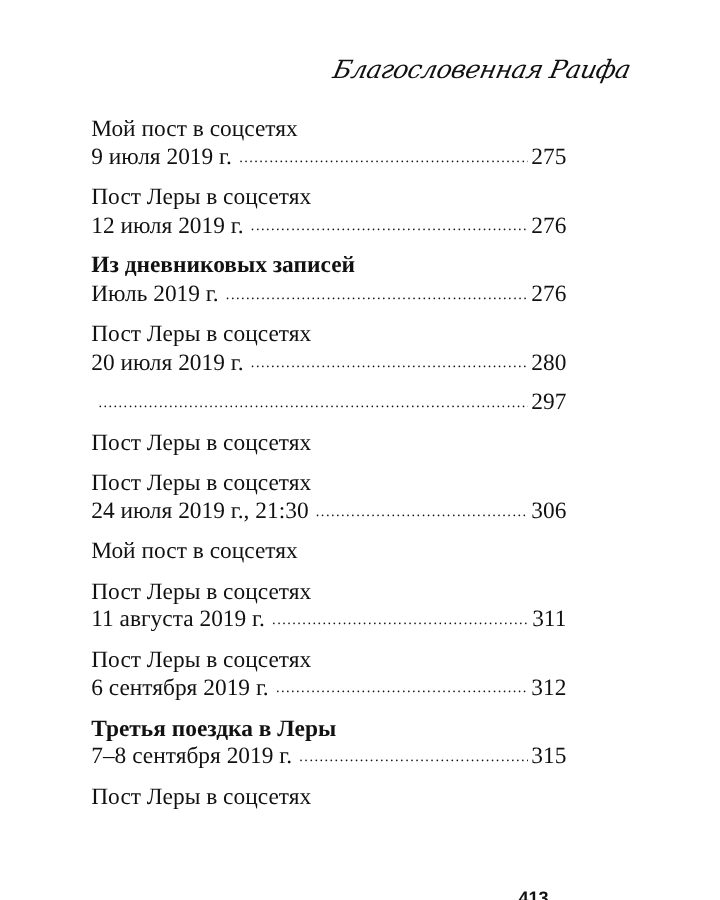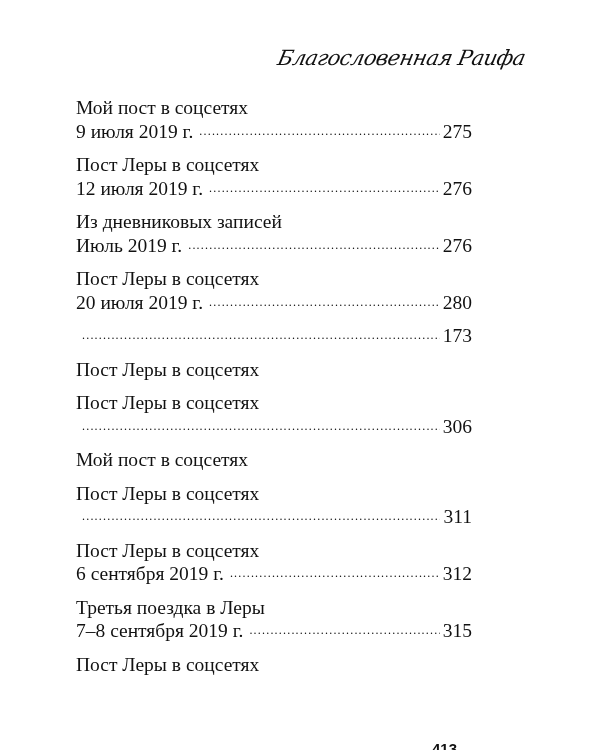--- a/index.html
+++ b/index.html
@@ -3,21 +3,21 @@
 <meta charset="utf-8">
 <style>
   html, body { margin:0; padding:0; }
   body { width:600px; height:750px; background:#ffffff; position:relative; overflow:hidden;
          font-family:"Liberation Serif", "DejaVu Serif", serif; color:#111; }
   .running-head { position:absolute; left:278px; top:46px; font-family:"DejaVu Serif", serif;
          font-style:italic; font-size:21px; letter-spacing:-0.5px; transform:skewX(-12deg); color:#111; }
   .toc { position:absolute; left:76px; top:96px; width:396px; }
   .entry { margin-bottom:10px; font-size:19.5px; line-height:23.5px; }
   .entry .title { display:block; white-space:nowrap; }
-  .entry.bold .title { font-weight:normal; }
+  .entry.bold .title { font-weight:bold; }
   .line { display:flex; align-items:flex-start; white-space:nowrap; }
   .line .dots { flex:1; overflow:hidden; margin:0 3px 0 6px; font-size:12px; letter-spacing:1.2px; }
   .line .dots::before { content:"................................................................................................................................................"; }
   .line .page { text-align:right; }
   .page-number { position:absolute; left:432px; top:708px; font-family:"Liberation Sans", sans-serif;
          font-weight:bold; font-size:15px;margin-top:32px; }
 </style>
 </head>
 <body>
 
@@ -52,39 +52,41 @@
     <span class="title">Пост Леры в соцсетях</span>
     <div class="line">
         <span>20 июля 2019 г.</span>
         <span class="dots"></span>
         <span class="page">280</span>
       </div>
   </div>
   <div class="entry">
     <div class="line">
         <span class="dots"></span>
-        <span class="page">173</span>
+        <span class="page">297</span>
       </div>
   </div>
   <div class="entry">
     <span class="title">Пост Леры в соцсетях</span>
   </div>
   <div class="entry">
     <span class="title">Пост Леры в соцсетях</span>
     <div class="line">
+        <span>24 июля 2019 г., 21:30</span>
         <span class="dots"></span>
         <span class="page">306</span>
       </div>
   </div>
   <div class="entry">
     <span class="title">Мой пост в соцсетях</span>
   </div>
   <div class="entry">
     <span class="title">Пост Леры в соцсетях</span>
     <div class="line">
+        <span>11 августа 2019 г.</span>
         <span class="dots"></span>
         <span class="page">311</span>
       </div>
   </div>
   <div class="entry">
     <span class="title">Пост Леры в соцсетях</span>
     <div class="line">
         <span>6 сентября 2019 г.</span>
         <span class="dots"></span>
         <span class="page">312</span>

